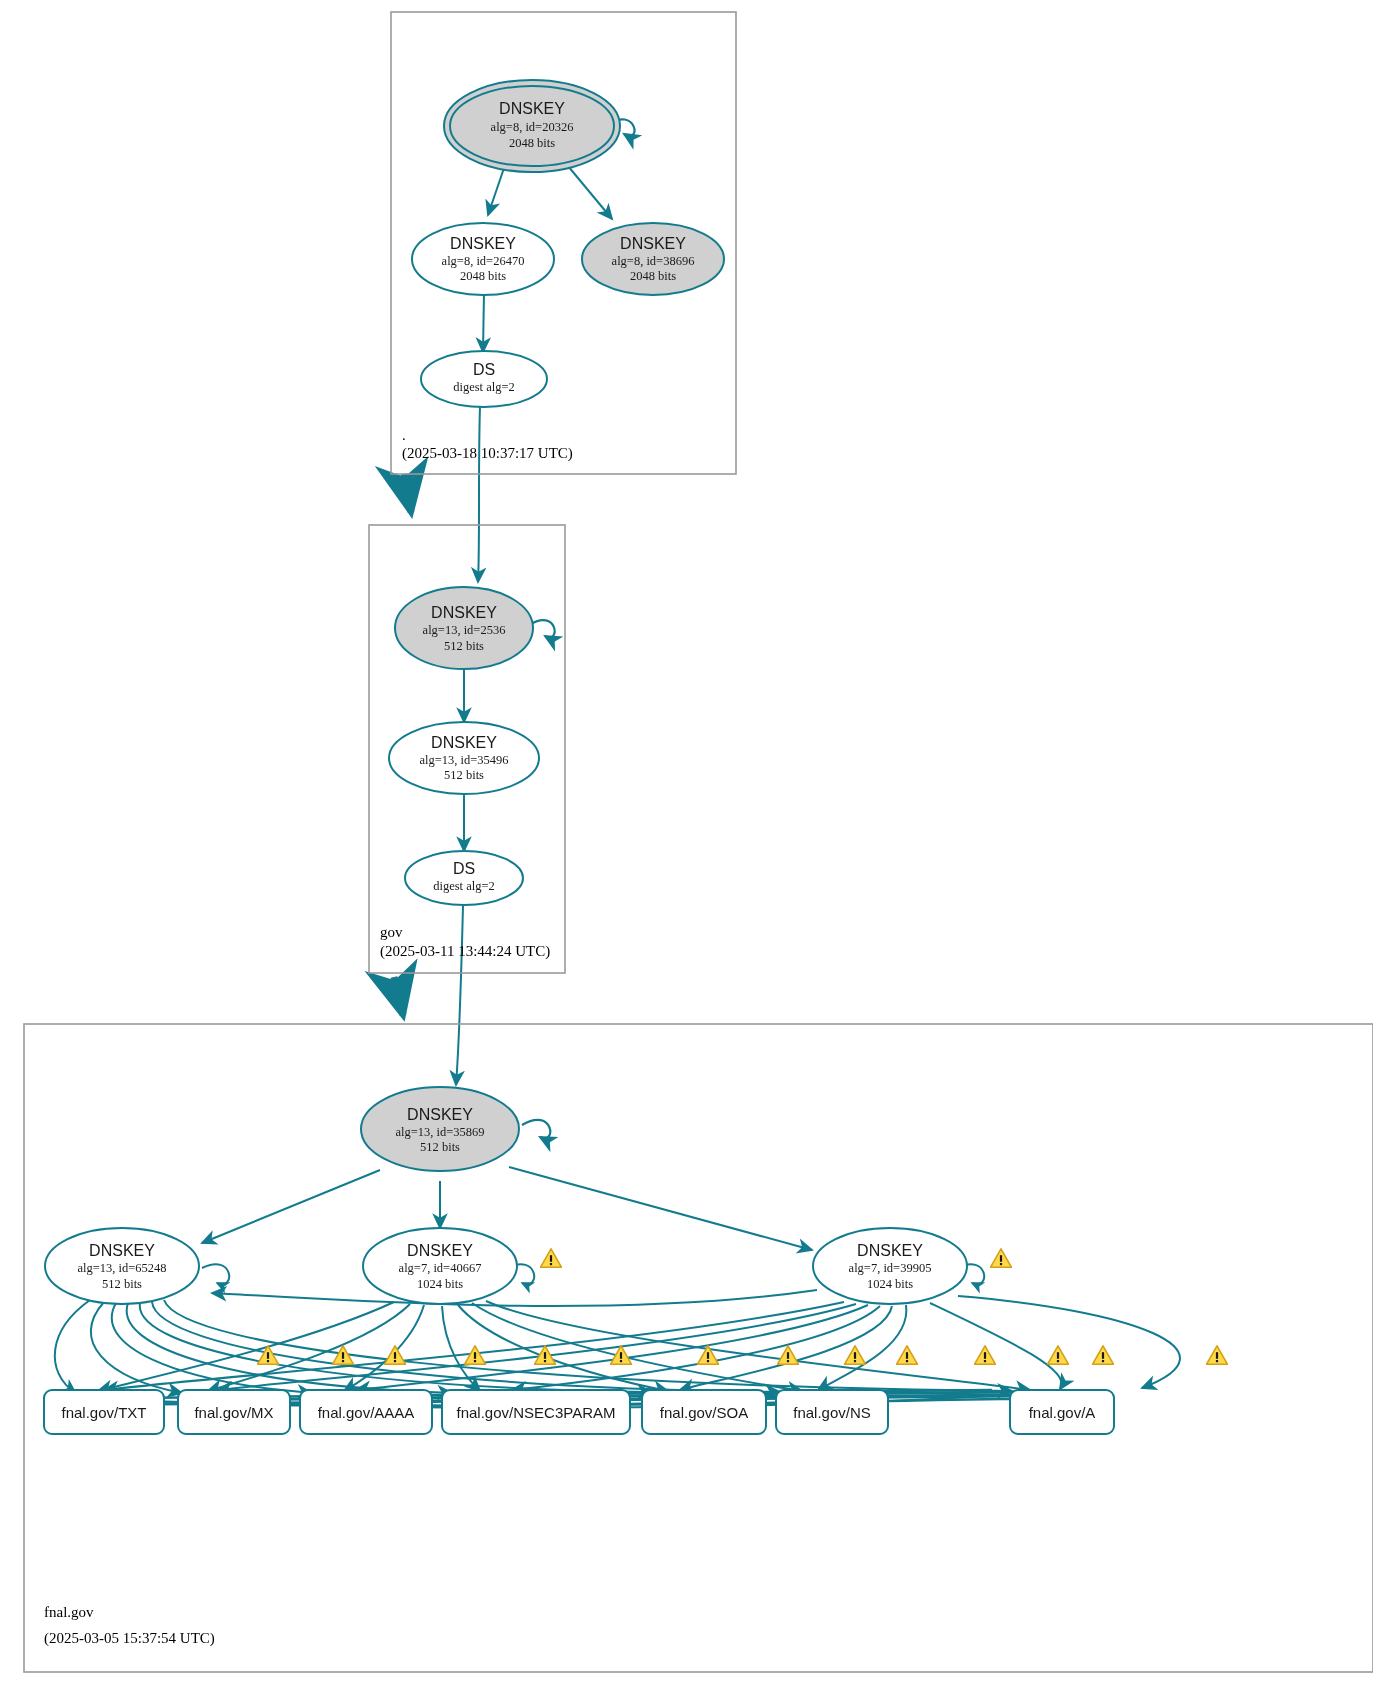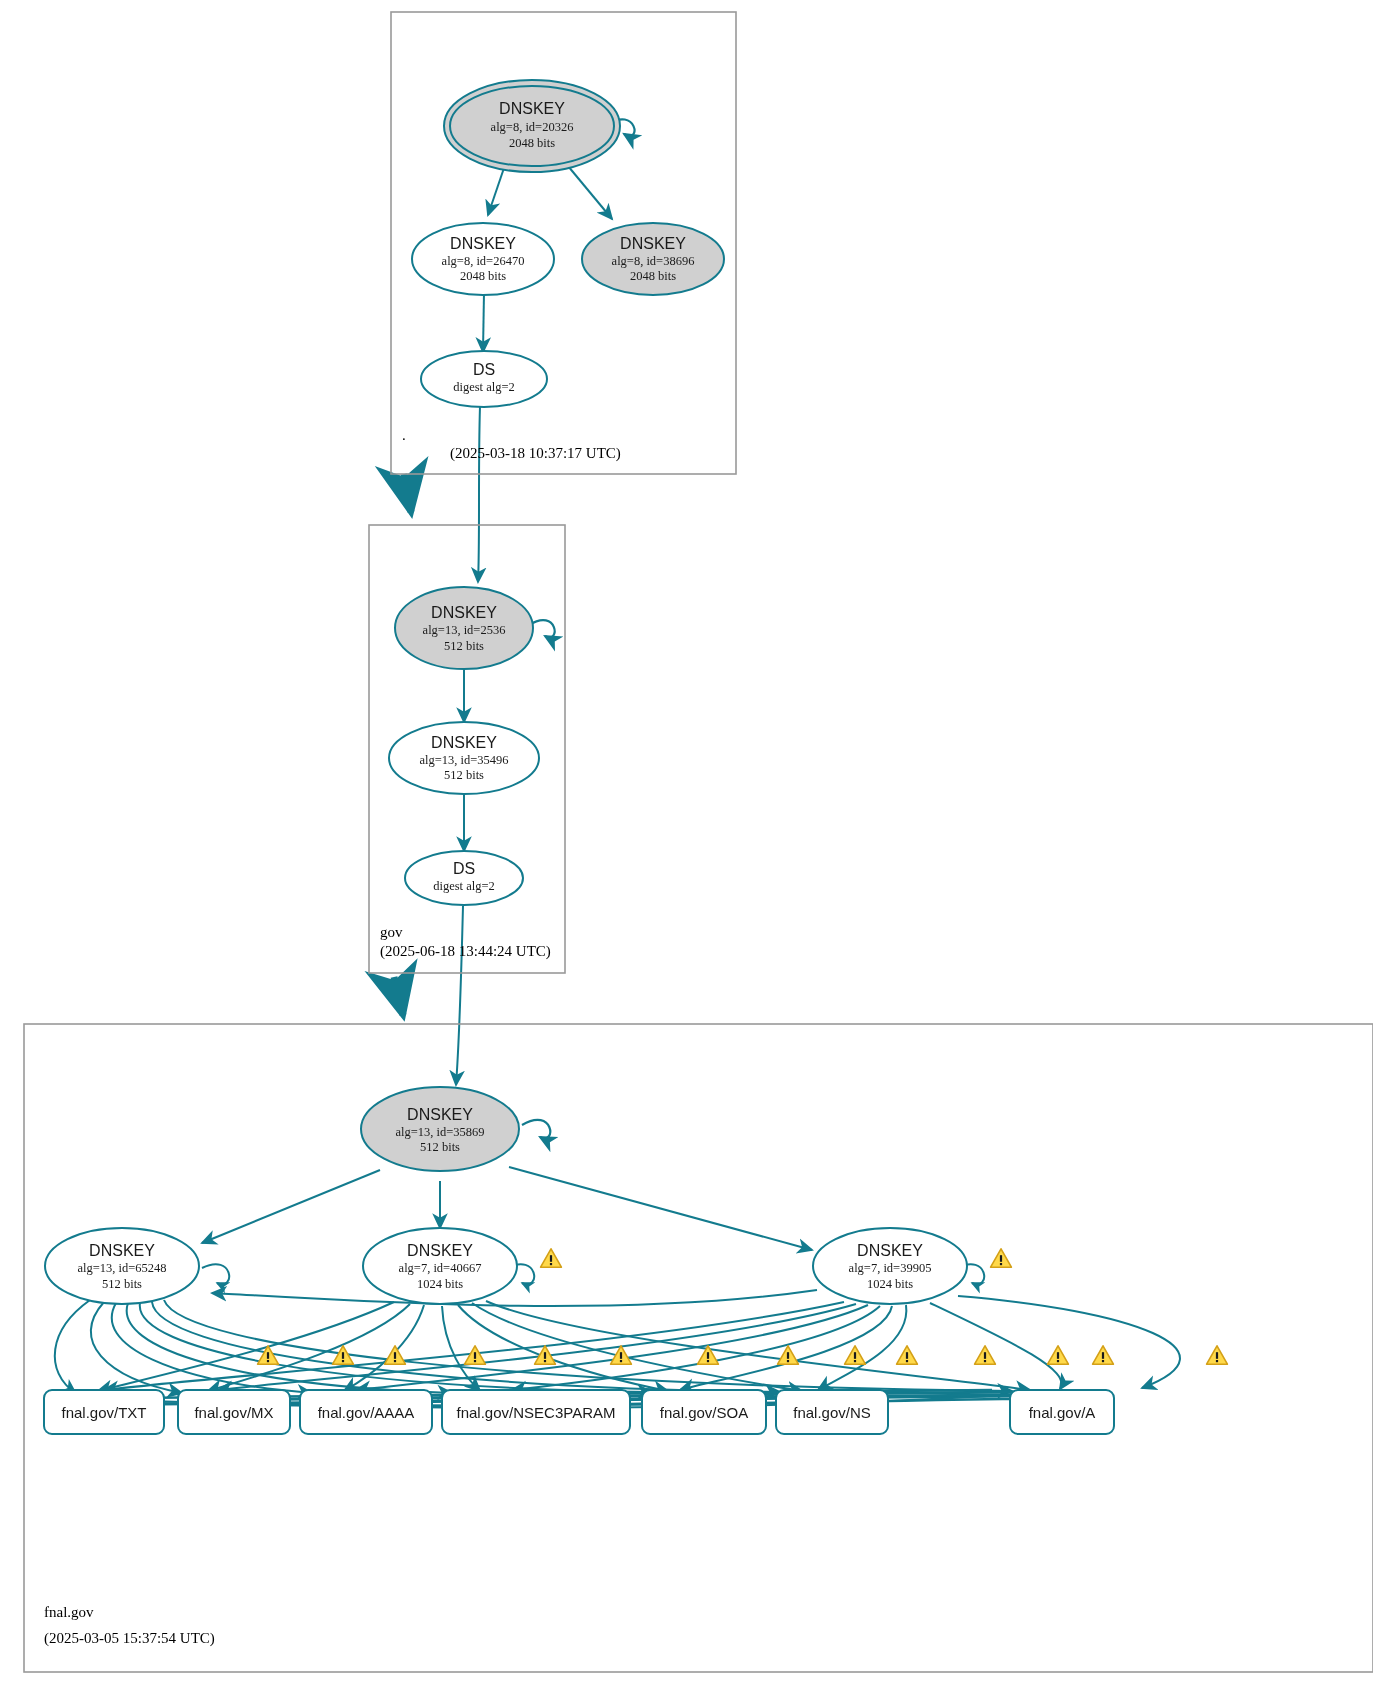--- a/index.html
+++ b/index.html
@@ -227,21 +227,21 @@
     <use href="#warn" x="765" y="1345"></use>
     <use href="#warn" x="832" y="1345"></use>
     <use href="#warn" x="884" y="1345"></use>
     <use href="#warn" x="962" y="1345"></use>
     <use href="#warn" x="1035" y="1345"></use>
     <use href="#warn" x="1080" y="1345"></use>
     <use href="#warn" x="1194" y="1345"></use>
   </svg>
 
   <div class="cluster-label" style="left:390px; top:427px;">.</div>
-  <div class="cluster-time" style="left:390px; top:445px;margin-left:48px;">(2025-03-18 10:37:17 UTC)</div>
+  <div class="cluster-time" style="left:390px; top:445px;">(2025-03-18 10:37:17 UTC)</div>
 
   <div class="cluster-label" style="left:368px; top:924px;">gov</div>
-  <div class="cluster-time" style="left:368px; top:943px;">(2025-06-18 13:44:24 UTC)</div>
+  <div class="cluster-time" style="left:368px; top:943px;">(2025-03-11 13:44:24 UTC)</div>
 
   <div class="cluster-label" style="left:32px; top:1604px;">fnal.gov</div>
   <div class="cluster-time" style="left:32px; top:1630px;">(2025-03-05 15:37:54 UTC)</div>
 
 </div>
 
 </body></html>

